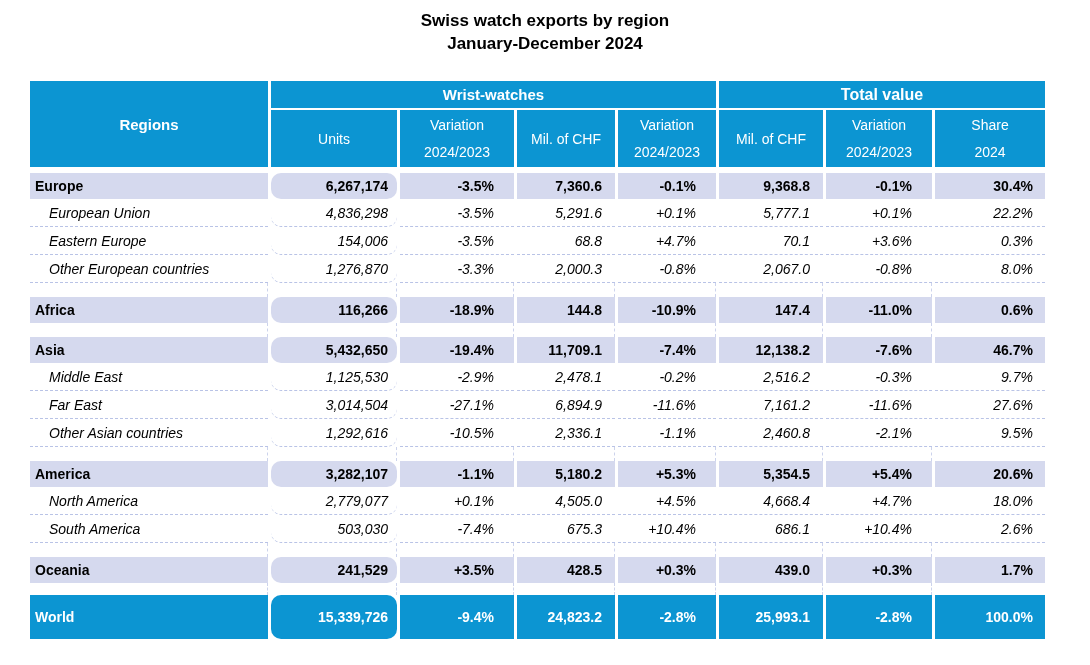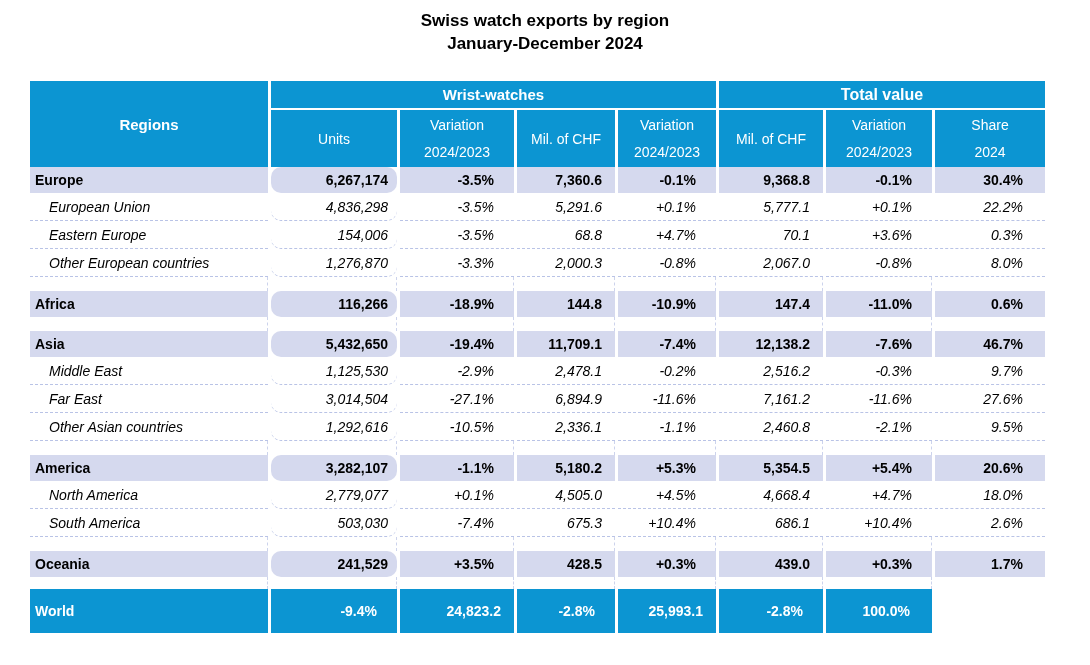--- a/index.html
+++ b/index.html
@@ -16,41 +16,41 @@
   
   .thead { grid-template-rows:27px 57px; row-gap:2px; }
   .hcell { background:var(--blue); color:#fff; display:flex; align-items:center; justify-content:center; }
   .regions-cell { grid-row:1/3; grid-column:1; font-weight:bold; font-size:15px; }
   .group1 { grid-column:2/6; grid-row:1; font-weight:bold; font-size:15px; }
   .group2 { grid-column:6/9; grid-row:1; font-weight:bold; font-size:16px; }
   .sub-h { grid-row:2; flex-direction:column; gap:9px; font-size:14px; line-height:18px; }
   .sub-h span:empty { display:none; }
 
   
-  .tbody { }
+  .tbody { margin-top:6px; }
   .row { }
   .row .cell { display:flex; align-items:center; font-size:14px; background:#fff; }
   .row.major { height:26px; }
   .row.major .cell { background:var(--lav); font-weight:bold; }
   .row.sub   { height:28px; }
   .row.sub .cell { font-style:italic; border-bottom:1px dashed var(--dash); }
   .row.world { height:44px; }
   .row.world .cell { background:var(--blue); color:#fff; font-weight:bold; }
   .row.spacer { height:14px; }
   .row.spacer.short { height:12px; }
   .row.spacer .cell { border-right:1px dashed var(--dash2); }
   .row.spacer .cell:last-child { border-right:none; }
 
   .name-cell { padding-left:5px; justify-content:flex-start; }
   .row.sub .name-cell { padding-left:19px; }
   .num { justify-content:flex-end; }
   .col-units { padding-right:9px;border-radius:10px; }
   .col-chf   { padding-right:13px; }
   .col-var   { padding-right:20px; }
-  .col-share { padding-right:22px; }
+  .col-share { padding-right:12px; }
 </style>
 </head>
 <body>
 
 <div class="page">
 
   <div class="title">
     <div>Swiss watch exports by region</div>
     <div>January-December 2024</div>
   </div>
@@ -268,20 +268,21 @@
           <div class="cell"></div>
           <div class="cell"></div>
           <div class="cell"></div>
           <div class="cell"></div>
           <div class="cell"></div>
           <div class="cell"></div>
           <div class="cell"></div>
         </div>
         <div class="row grid-cols world">
           <div class="cell name-cell">World</div>
+          <div class="cell num col-units">15,339,726</div>
           <div class="cell num col-var">-9.4%</div>
           <div class="cell num col-chf">24,823.2</div>
           <div class="cell num col-var">-2.8%</div>
           <div class="cell num col-chf">25,993.1</div>
           <div class="cell num col-var">-2.8%</div>
           <div class="cell num col-share">100.0%</div>
         </div>
       </div>
   </div>
 </div>

